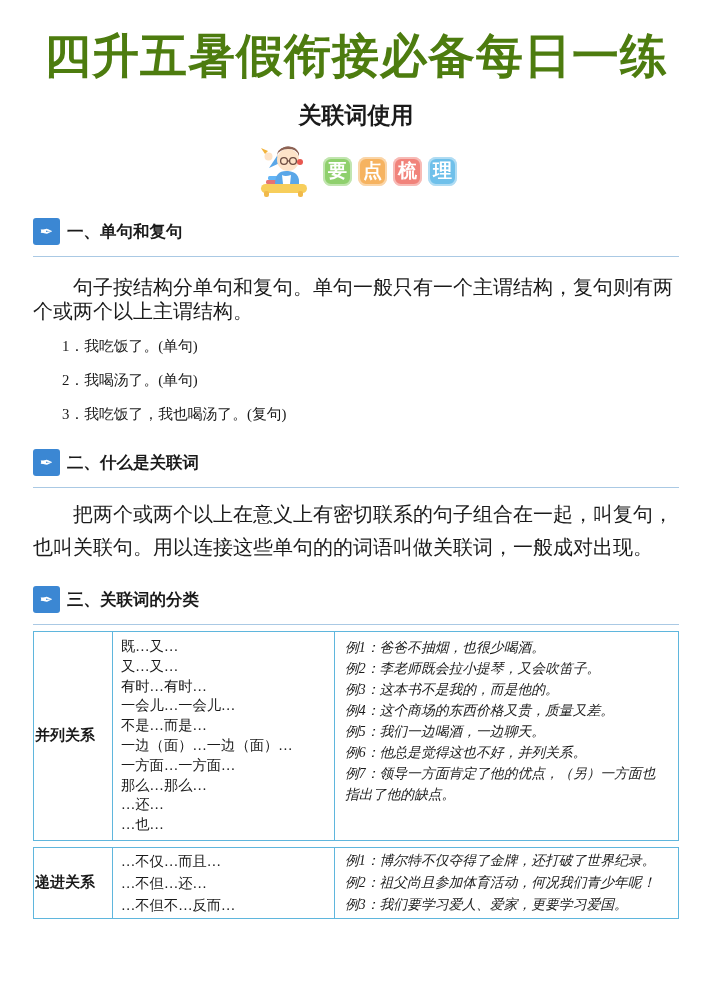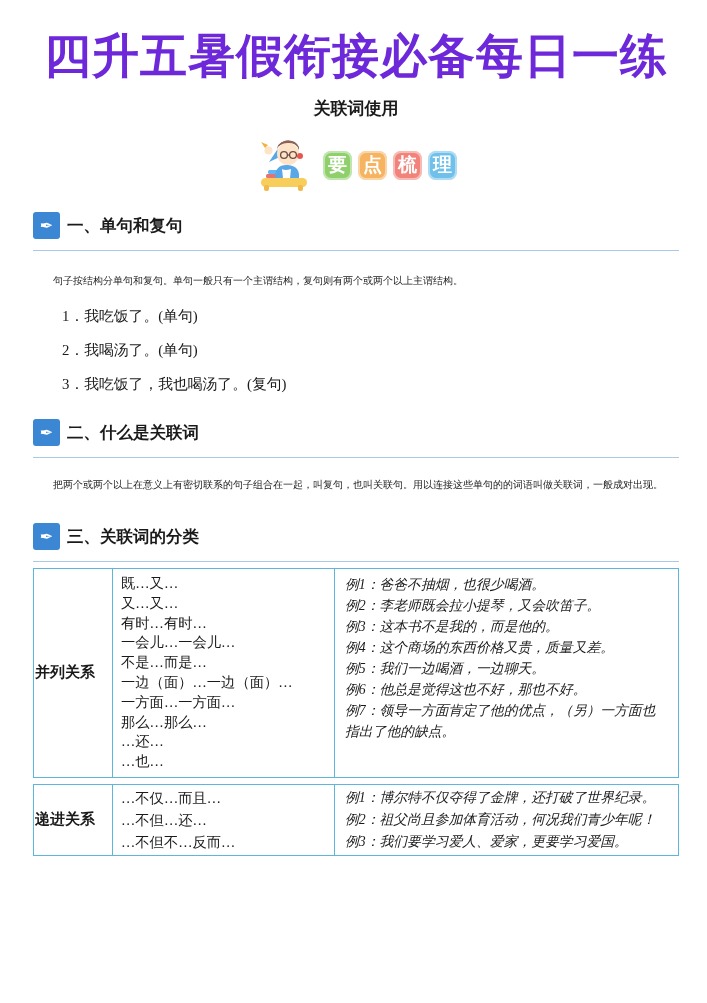--- a/index.html
+++ b/index.html
@@ -3,26 +3,26 @@
 <meta charset="utf-8">
 <style>
   html,body{margin:0;padding:0;}
   body{
     width:707px;height:1003px;background:#ffffff;overflow:hidden;
     font-family:"Liberation Serif","DejaVu Serif",serif;color:#1a1a1a;
   }
   .page{width:707px;height:1003px;box-sizing:border-box;padding:0 28px 0 33px;}
 
   .title{
-    margin:26px 0 0 0;text-align:center;color:#6d28d9;
+    margin:26px 0 0 0;text-align:center;color:#4d7c0f;
     font-family:"Liberation Sans","DejaVu Sans",sans-serif;
     font-weight:900;font-size:47px;line-height:60px;letter-spacing:1px;
   }
   .subtitle{
-    margin:12px 0 0 0;text-align:center;font-size:17px;font-weight:bold;
+    margin:18px 0 0 0;text-align:center;font-size:23px;font-weight:bold;
     font-family:"Liberation Sans","DejaVu Sans",sans-serif;line-height:22px;
   }
 
   .badge-row{margin-top:14px;height:62px;display:flex;justify-content:center;align-items:center;gap:6px;}
   .badge-row svg{margin-right:4px;}
   .badge{
     width:29px;height:29px;border-radius:8px;color:#fff;font-size:19px;font-weight:bold;
     font-family:"Liberation Sans","DejaVu Sans",sans-serif;
     display:flex;align-items:center;justify-content:center;
     box-shadow:inset 0 0 0 2px rgba(255,255,255,.45);
@@ -36,21 +36,21 @@
     width:27px;height:27px;background:#3b87d3;border-radius:3px;flex:0 0 auto;
     color:#fff;font-size:16px;display:flex;align-items:center;justify-content:center;
     font-family:"DejaVu Sans",sans-serif;
   }
   .sec-title{
     font-family:"Liberation Sans","DejaVu Sans",sans-serif;
     font-weight:bold;font-size:16.5px;
   }
   .sec-line{border:none;border-top:1.5px solid #aac9e4;margin:11px 0 0 0;width:100%;}
 
-  .para{margin:18px 0 0 0;font-size:10px;line-height:24px;text-indent:2em;}
+  .para{margin:18px 0 0 0;font-size:20px;line-height:24px;text-indent:2em;}
   .para.loose{line-height:33px;margin-top:10px;}
   .num-item{margin-top:12px;padding-left:29px;font-size:14.8px;line-height:22px;}
 
   .sub-title-row{margin:12px 0 0 29px;}
   .sub-title{
     display:inline-block;background:#dbe5f1;padding:1px 4px;
     font-family:"Liberation Sans","DejaVu Sans",sans-serif;
     font-weight:bold;font-size:15.5px;line-height:22px;
   }
 
@@ -146,21 +146,21 @@
             <div class="pattern-line">那么…那么…</div>
             <div class="pattern-line">…还…</div>
             <div class="pattern-line">…也…</div>
           </td>
       <td class="examples">
             <div class="example-line">例1：爸爸不抽烟，也很少喝酒。</div>
             <div class="example-line">例2：李老师既会拉小提琴，又会吹笛子。</div>
             <div class="example-line">例3：这本书不是我的，而是他的。</div>
             <div class="example-line">例4：这个商场的东西价格又贵，质量又差。</div>
             <div class="example-line">例5：我们一边喝酒，一边聊天。</div>
-            <div class="example-line">例6：他总是觉得这也不好，那也不好。</div>
+            <div class="example-line">例6：他总是觉得这也不好，并列关系。</div>
             <div class="example-line">例7：领导一方面肯定了他的优点，（另）一方面也指出了他的缺点。</div>
           </td>
     </tr>
   </tbody>
     </table>
 
 
   <table class="rel-table t2">
     <tbody>
         <tr>

